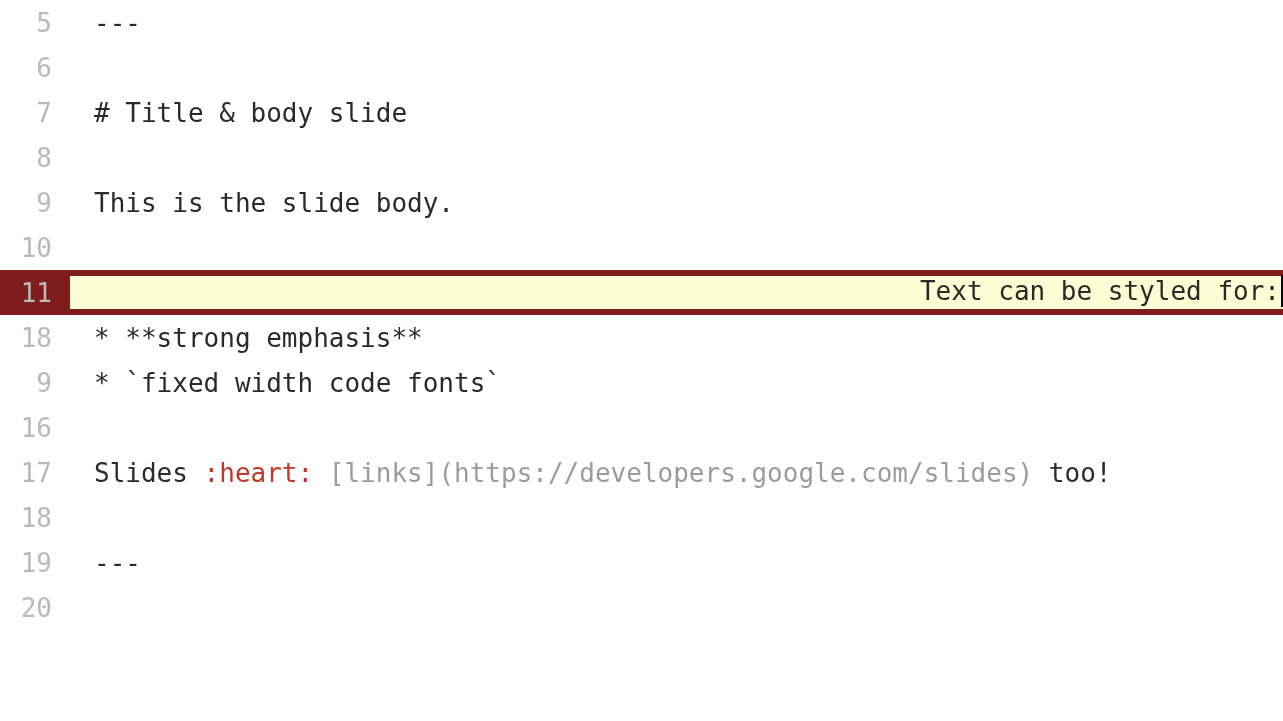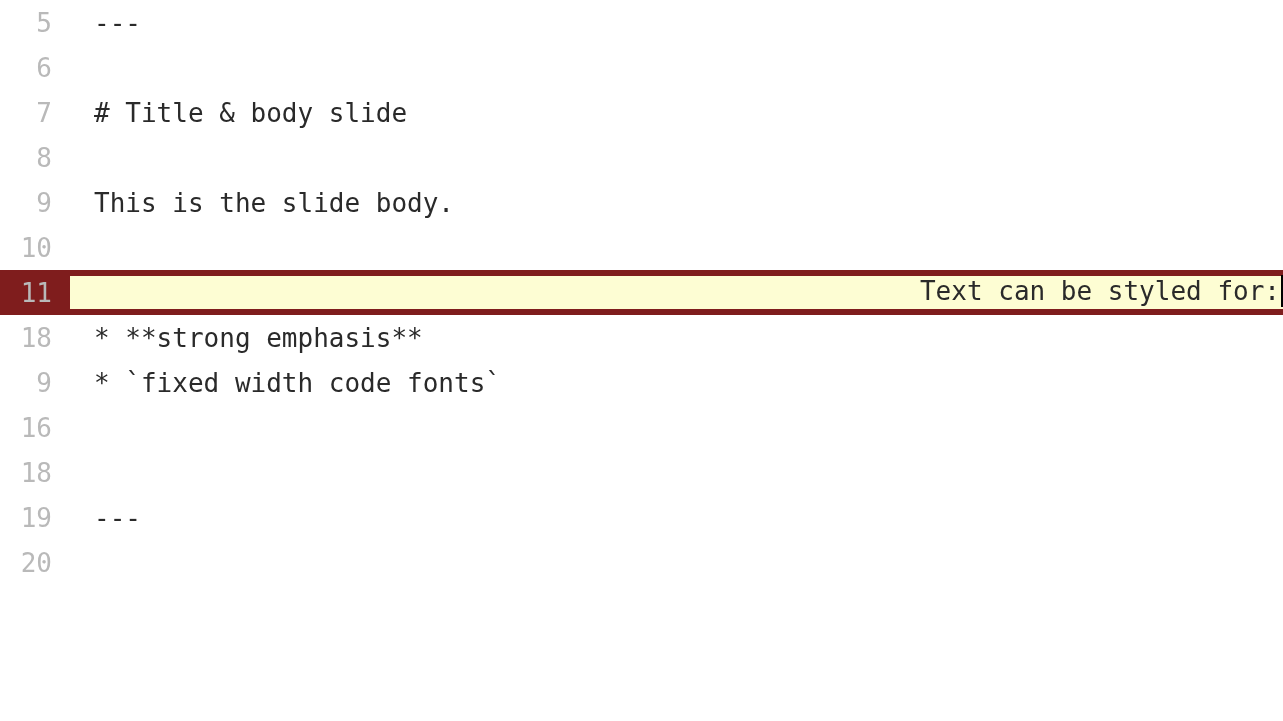--- a/index.html
+++ b/index.html
@@ -63,16 +63,17 @@
     <div class="line"><div class="gutter">5</div><div class="content"><span>---</span></div></div>
     <div class="line"><div class="gutter">6</div><div class="content"></div></div>
     <div class="line"><div class="gutter">7</div><div class="content"><span># Title &amp; body slide</span></div></div>
     <div class="line"><div class="gutter">8</div><div class="content"></div></div>
     <div class="line"><div class="gutter">9</div><div class="content"><span>This is the slide body.</span></div></div>
     <div class="line"><div class="gutter">10</div><div class="content"></div></div>
     <div class="line active"><div class="gutter">11</div><div class="content"><span>Text can be styled for:</span><span class="cursor"></span></div></div>
     <div class="line"><div class="gutter">18</div><div class="content"><span>* **strong emphasis**</span></div></div>
     <div class="line"><div class="gutter">9</div><div class="content"><span>* `fixed width code fonts`</span></div></div>
     <div class="line"><div class="gutter">16</div><div class="content"></div></div>
+    <div class="line"><div class="gutter">17</div><div class="content"><span>Slides </span><span class="tok-emoji">:heart:</span><span> </span><span class="tok-link">[links](https://developers.google.com/slides)</span><span> too!</span></div></div>
     <div class="line"><div class="gutter">18</div><div class="content"></div></div>
     <div class="line"><div class="gutter">19</div><div class="content"><span>---</span></div></div>
     <div class="line"><div class="gutter">20</div><div class="content"></div></div>
   </div>
 
 </body></html>

